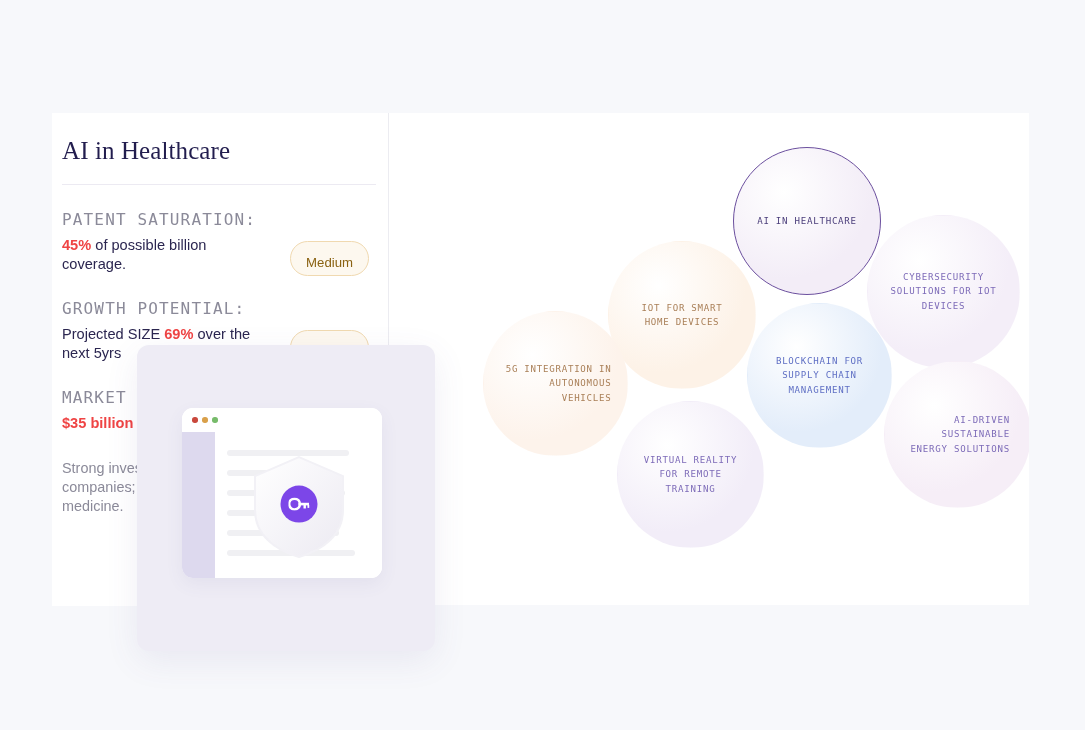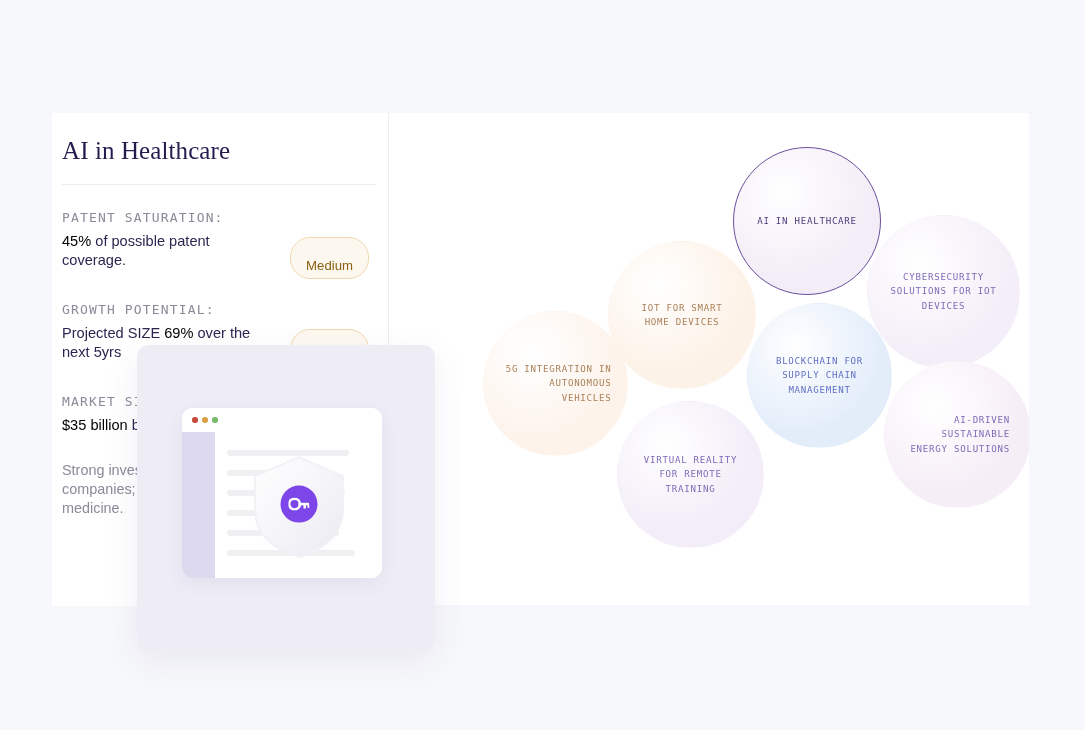--- a/index.html
+++ b/index.html
@@ -50,47 +50,47 @@
 
   .title-rule {
     margin-top: 19px;
     height: 1px;
     background: #eceaf2;
     width: 314px;
   }
 
   .metric-label {
     font-family: "DejaVu Sans Mono", monospace;
-    font-size: 13px;
+    font-size: 16px;
     letter-spacing: 1.15px;
     color: #8b8a99;
     text-transform: uppercase;
     white-space: nowrap;
   }
 
   .metric-row {
     display: flex;
     align-items: flex-start;
     justify-content: space-between;
     gap: 10px;
     margin-top: 7px;
   }
 
   .metric-text {
     font-size: 14.6px;
     line-height: 18.6px;
     color: #2b2650;
     max-width: 205px;
   }
-  .metric-text b { font-weight: 400; color: #000000; }
+  .metric-text b { font-weight: 700; color: #ef4444; }
 
   .badge {
     flex: 0 0 auto;
     margin-top: 5px;
-    padding: 21px 15px 6px;
+    padding: 14px 15px 6px;
     border: 1px solid #f0d9b0;
     background: #fdf8ef;
     border-radius: 20px;
     font-size: 13.2px;
     color: #8a6212;
     line-height: 1;
     white-space: nowrap;
   }
 
   .sect { margin-top: 25px; }
@@ -215,21 +215,21 @@
   <div id="detail-card">
     <div id="detail-inner">
 
       <div class="card-title">AI in Healthcare</div>
       <div class="title-rule"></div>
 
       <div class="sect">
         <div class="metric-label">PATENT SATURATION:</div>
         <div class="metric-row">
           <div class="metric-text">
-            <b>45%</b><span> of possible patent coverage.</span>
+            <b>45%</b><span> of possible billion coverage.</span>
           </div>
           <div class="badge">Medium</div>
         </div>
       </div>
 
       <div class="sect-tight">
         <div class="metric-label">GROWTH POTENTIAL:</div>
         <div class="metric-row">
           <div class="metric-text">
             <span>Projected SIZE </span><b>69%</b><span> over the next 5yrs</span>

